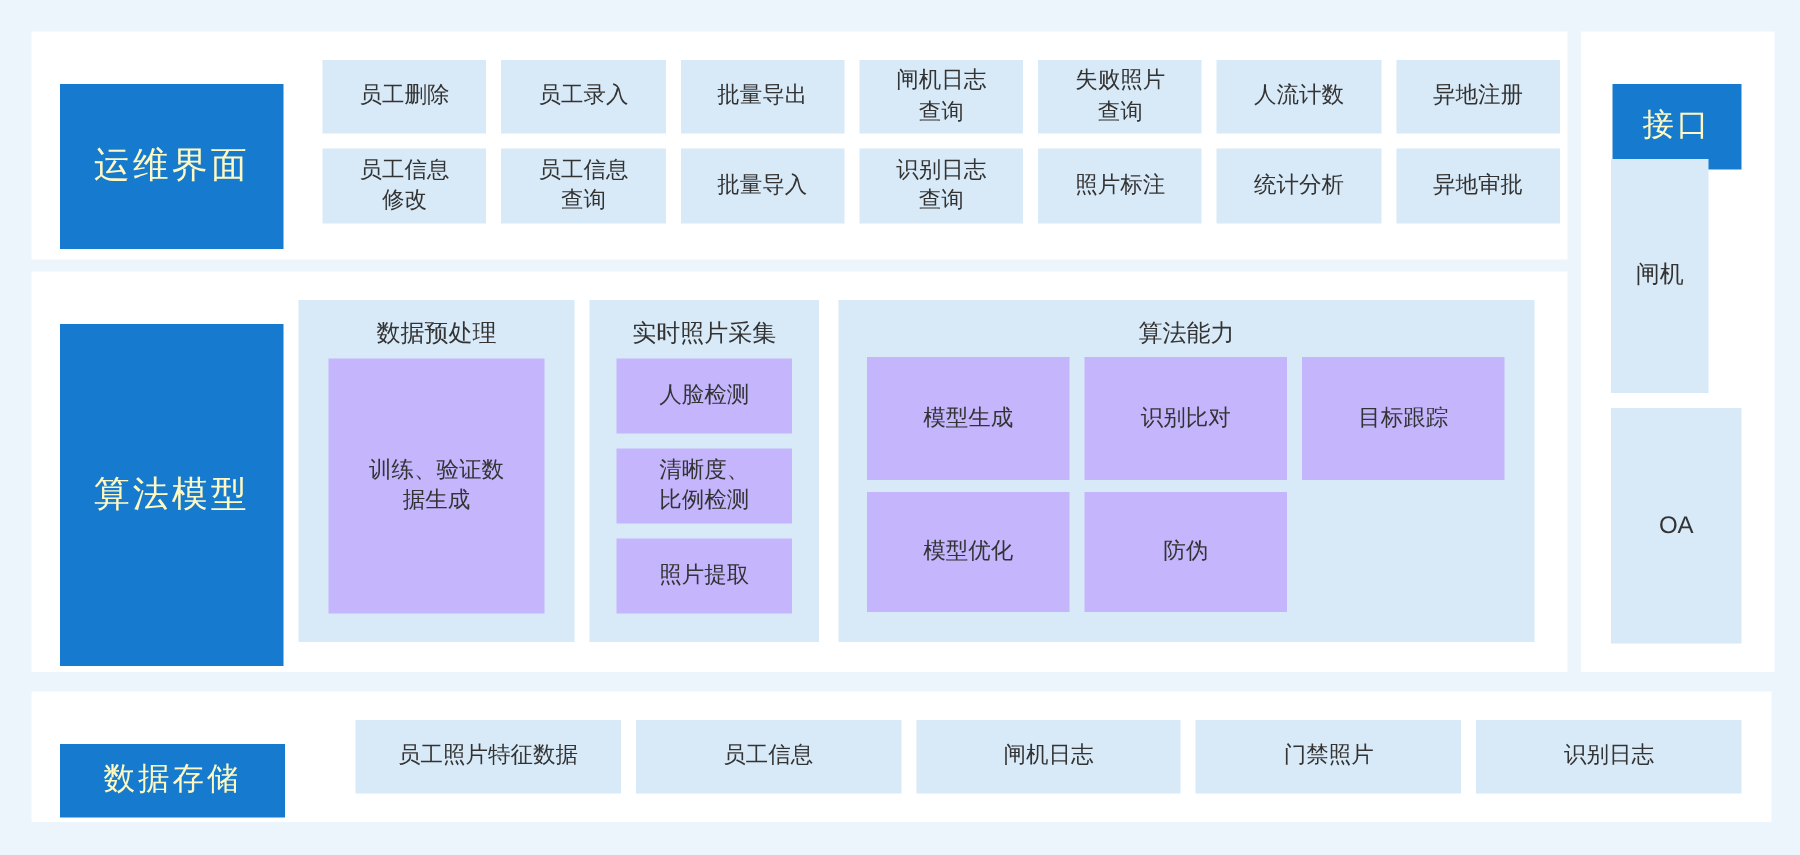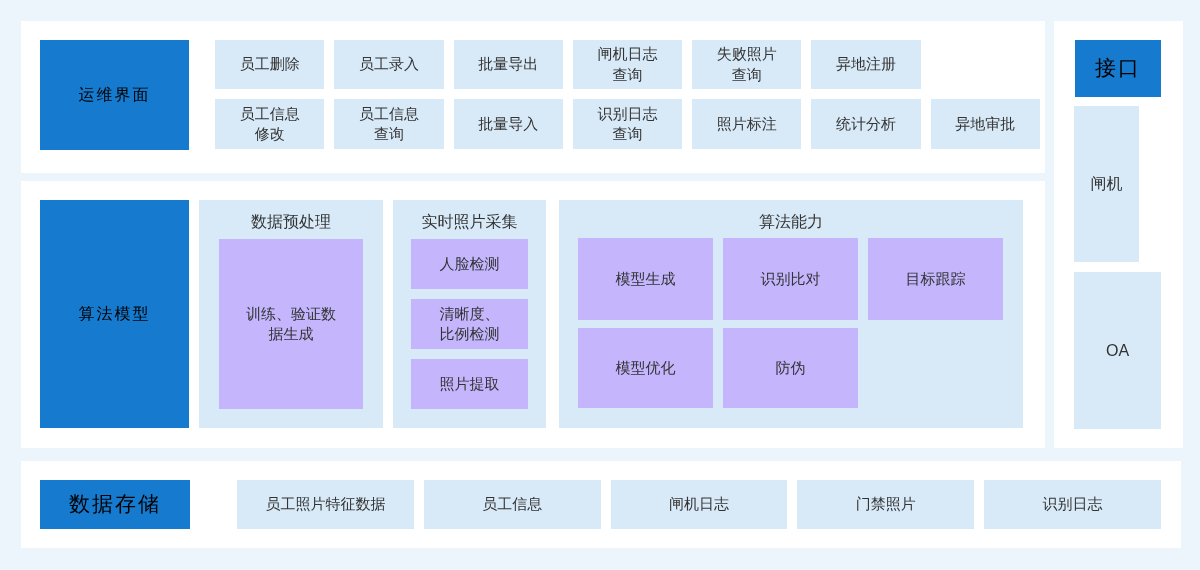--- a/index.html
+++ b/index.html
@@ -10,24 +10,24 @@
     font-family: "Liberation Sans", sans-serif;
     color: #333333;
     overflow: hidden;
   }
   .panel { position: absolute; background: #ffffff; }
   .abs { position: absolute; }
   .cellbase {
     display: flex; align-items: center; justify-content: center;
     text-align: center; white-space: pre-line; line-height: 1.35;
   }
-  .blue  { background: #167ACE; color: #000000; letter-spacing: 2px; }
+  .blue  { background: #167ACE; color: #fef9c3; letter-spacing: 2px; margin-top: 16px; }
   .light { background: #D8EAF8; color: #333333; }
   .white { background: #c4b5fd; color: #333333; }
-  .f24 { font-size: 16px; }
+  .f24 { font-size: 24px; }
   .f21 { font-size: 21px; }
   .f16 { font-size: 16px; }
   .f15 { font-size: 15px; }
   .grid { display: grid; }
   .ops-row { grid-template-columns: repeat(7, 1fr); gap: 10px; margin-left: 16px; }
   .ability-grid { grid-template-columns: repeat(3, 1fr); grid-template-rows: 82px 80px; gap: 8px 10px; }
   .capture-grid { grid-template-rows: repeat(3, 50px); gap: 10px; }
   .storage-grid { grid-template-columns: repeat(5, 1fr); gap: 10px; }
   .subpanel-title {
     position: absolute; left: 0; right: 0; top: 12px;
@@ -41,20 +41,21 @@
   <div class="abs cellbase blue f24" style="left:19px; top:19px; width:149px; height:110px;">运维界面</div>
 
   <div class="abs grid ops-row" style="left:178px; top:19px; width:825px; height:49px;">
     <div class="cellbase light f15">员工删除</div>
     <div class="cellbase light f15">员工录入</div>
     <div class="cellbase light f15">批量导出</div>
     <div class="cellbase light f15">闸机日志
 查询</div>
     <div class="cellbase light f15">失败照片
 查询</div>
+    <div class="cellbase light f15">人流计数</div>
     <div class="cellbase light f15">异地注册</div>
   </div>
 
   <div class="abs grid ops-row" style="left:178px; top:78px; width:825px; height:50px;">
     <div class="cellbase light f15">员工信息
 修改</div>
     <div class="cellbase light f15">员工信息
 查询</div>
     <div class="cellbase light f15">批量导入</div>
     <div class="cellbase light f15">识别日志

